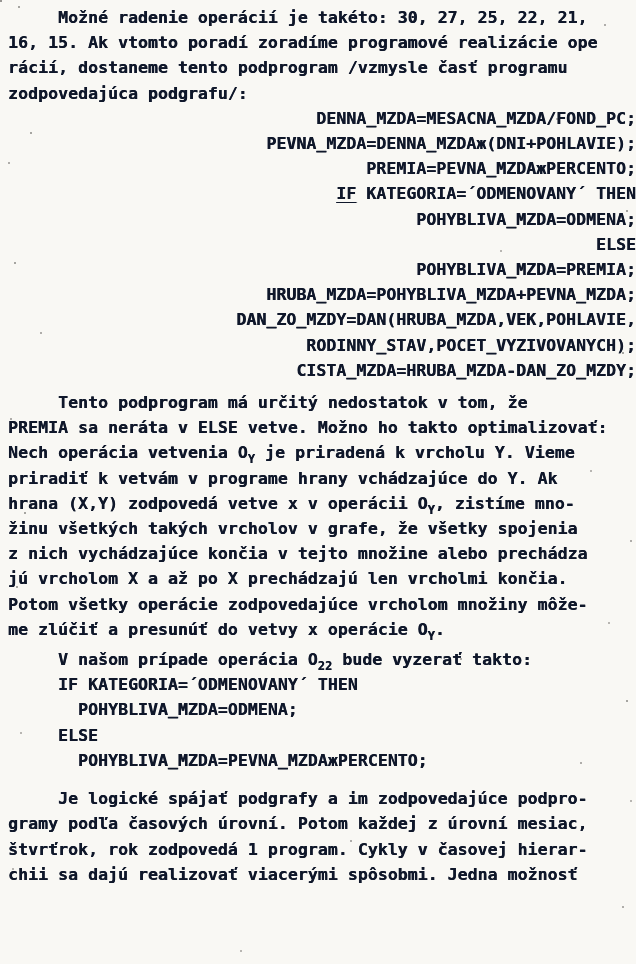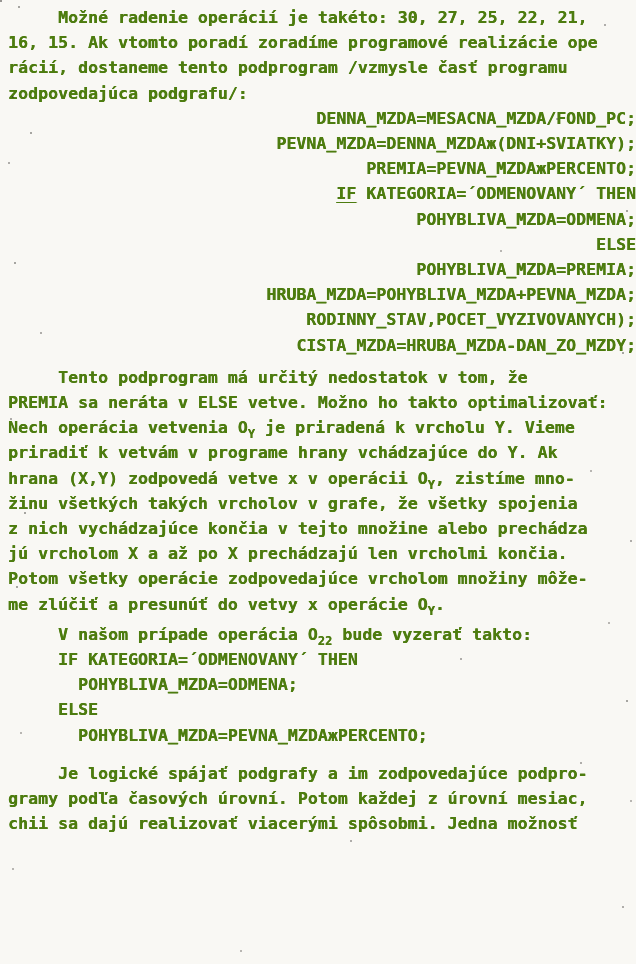--- a/index.html
+++ b/index.html
@@ -10,21 +10,21 @@
   }
   .page{
     position:relative;
     width:636px;height:964px;
     box-sizing:border-box;
     padding:5px 0 0 8px;
     font-family:"DejaVu Sans Mono", monospace;
     font-weight:700;
     font-size:16.6px;
     line-height:25.2px;
-    color:#4d7c0f;
+    color:#0f172a;
     text-shadow:0.3px 0 0 currentColor;
   }
   .block{margin:0;}
   .block:nth-child(2){text-align:right;}  
   .block:nth-child(3){margin-top:7px;}   
   .block:nth-child(4){margin-top:5px;}   
   .block:nth-child(5){margin-top:0px;}   
   .block:nth-child(6){margin-top:13px;}  
   .block:nth-child(7){margin-top:10px;}  
   .line{white-space:pre;}
@@ -64,27 +64,28 @@
   <div class="noise"></div>
   <div id="page-content">
       <div class="block paragraph">
         <div class="line">     Možné radenie operácií je takéto: 30, 27, 25, 22, 21,</div>
         <div class="line">16, 15. Ak vtomto poradí zoradíme programové realizácie ope</div>
         <div class="line">rácií, dostaneme tento podprogram /vzmysle časť programu</div>
         <div class="line">zodpovedajúca podgrafu/:</div>
       </div>
       <div class="block code">
         <div class="line">     DENNA_MZDA=MESACNA_MZDA/FOND_PC;</div>
-        <div class="line">     PEVNA_MZDA=DENNA_MZDAж(DNI+SVIATKY);</div>
+        <div class="line">     PEVNA_MZDA=DENNA_MZDAж(DNI+POHLAVIE);</div>
         <div class="line">     PREMIA=PEVNA_MZDAжPERCENTO;</div>
         <div class="line">     <u>IF</u> KATEGORIA=´ODMENOVANY´ THEN</div>
         <div class="line">       POHYBLIVA_MZDA=ODMENA;</div>
         <div class="line">     ELSE</div>
         <div class="line">       POHYBLIVA_MZDA=PREMIA;</div>
         <div class="line">     HRUBA_MZDA=POHYBLIVA_MZDA+PEVNA_MZDA;</div>
+        <div class="line">     DAN_ZO_MZDY=DAN(HRUBA_MZDA,VEK,POHLAVIE,</div>
         <div class="line">       RODINNY_STAV,POCET_VYZIVOVANYCH);</div>
         <div class="line">     CISTA_MZDA=HRUBA_MZDA-DAN_ZO_MZDY;</div>
       </div>
       <div class="block paragraph">
         <div class="line">     Tento podprogram má určitý nedostatok v tom, že</div>
         <div class="line">PREMIA sa neráta v ELSE vetve. Možno ho takto optimalizovať:</div>
         <div class="line">Nech operácia vetvenia O<sub>Y</sub> je priradená k vrcholu Y. Vieme</div>
         <div class="line">priradiť k vetvám v programe hrany vchádzajúce do Y. Ak</div>
         <div class="line">hrana (X,Y) zodpovedá vetve x v operácii O<sub>Y</sub>, zistíme mno-</div>
         <div class="line">žinu všetkých takých vrcholov v grafe, že všetky spojenia</div>
@@ -98,16 +99,17 @@
       </div>
       <div class="block code">
         <div class="line">     IF KATEGORIA=´ODMENOVANY´ THEN</div>
         <div class="line">       POHYBLIVA_MZDA=ODMENA;</div>
         <div class="line">     ELSE</div>
         <div class="line">       POHYBLIVA_MZDA=PEVNA_MZDAжPERCENTO;</div>
       </div>
       <div class="block paragraph">
         <div class="line">     Je logické spájať podgrafy a im zodpovedajúce podpro-</div>
         <div class="line">gramy podľa časových úrovní. Potom každej z úrovní mesiac,</div>
+        <div class="line">štvrťrok, rok zodpovedá 1 program. Cykly v časovej hierar-</div>
         <div class="line">chii sa dajú realizovať viacerými spôsobmi. Jedna možnosť</div>
       </div>
     </div>
 </div>
 
 </body></html>

